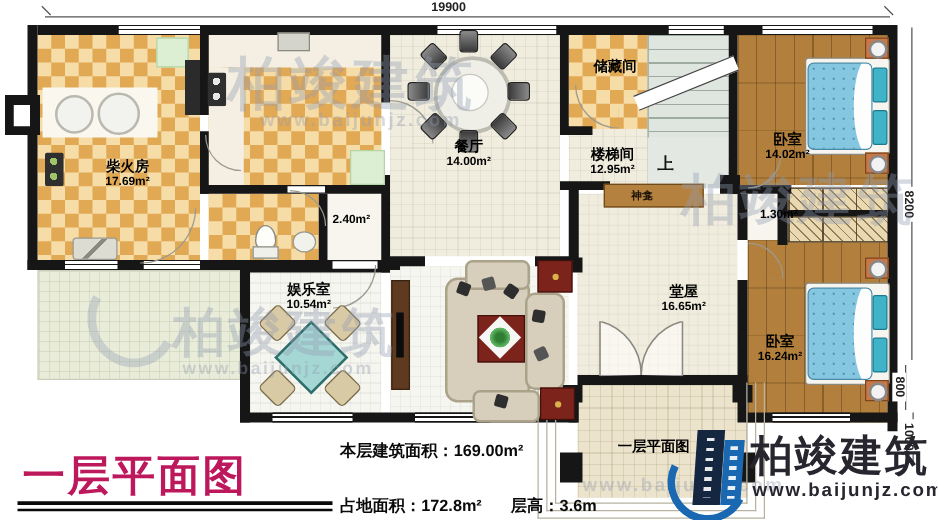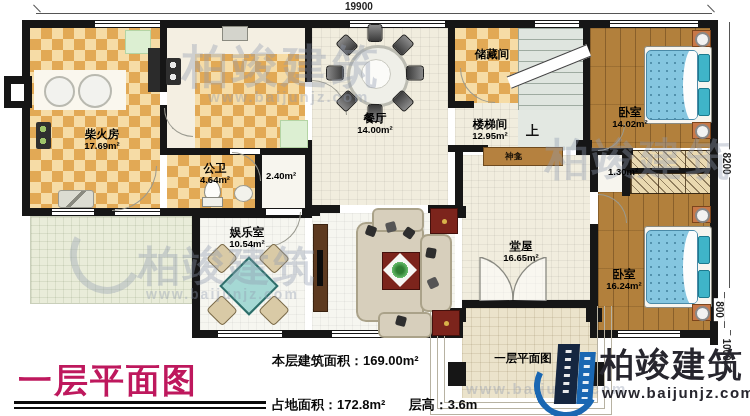--- a/index.html
+++ b/index.html
@@ -237,44 +237,40 @@
       <div class="lamp"></div>
     </div>
   <div class="nstand" style="left:692px;top:304px;">
       <div class="lamp"></div>
     </div>
 
   <div class="rlabel" style="left:62px;top:128px;width:80px;">
     <span class="rname">柴火房</span>
     <span class="rarea">17.69m²</span>
   </div>
-  <div class="rlabel" style="left:185px;top:162px;width:60px;">
-    <span class="rname">公卫</span>
-    <span class="rarea">4.64m²</span>
-  </div>
   <div class="arealabel" style="left:266px;top:170px;">2.40m²</div>
   <div class="rlabel" style="left:340px;top:112px;width:70px;">
     <span class="rname">餐厅</span>
     <span class="rarea">14.00m²</span>
   </div>
   <div class="rlabel" style="left:460px;top:48px;width:64px;">
     <span class="rname">储藏间</span>
   </div>
   <div class="rlabel" style="left:458px;top:118px;width:64px;">
     <span class="rname">楼梯间</span>
     <span class="rarea">12.95m²</span>
   </div>
   <div class="abs" style="left:526px;top:122px;font-size:13px;font-weight:700;z-index:30;">上</div>
   <div class="abs" style="left:505px;top:151px;font-size:8.5px;font-weight:700;color:#1a1208;z-index:30;">神龛</div>
   <div class="arealabel" style="left:592px;top:166px;margin-left:16px;">1.30m²</div>
   <div class="rlabel" style="left:598px;top:106px;width:64px;">
     <span class="rname">卧室</span>
     <span class="rarea">14.02m²</span>
   </div>
-  <div class="rlabel" style="left:486px;top:228px;width:70px;margin-top:12px;">
+  <div class="rlabel" style="left:512px;top:228px;width:70px;">
     <span class="rname">堂屋</span>
     <span class="rarea">16.65m²</span>
   </div>
   <div class="rlabel" style="left:592px;top:268px;width:64px;">
     <span class="rname">卧室</span>
     <span class="rarea">16.24m²</span>
   </div>
   <div class="rlabel" style="left:212px;top:226px;width:70px;">
     <span class="rname">娱乐室</span>
     <span class="rarea">10.54m²</span>

